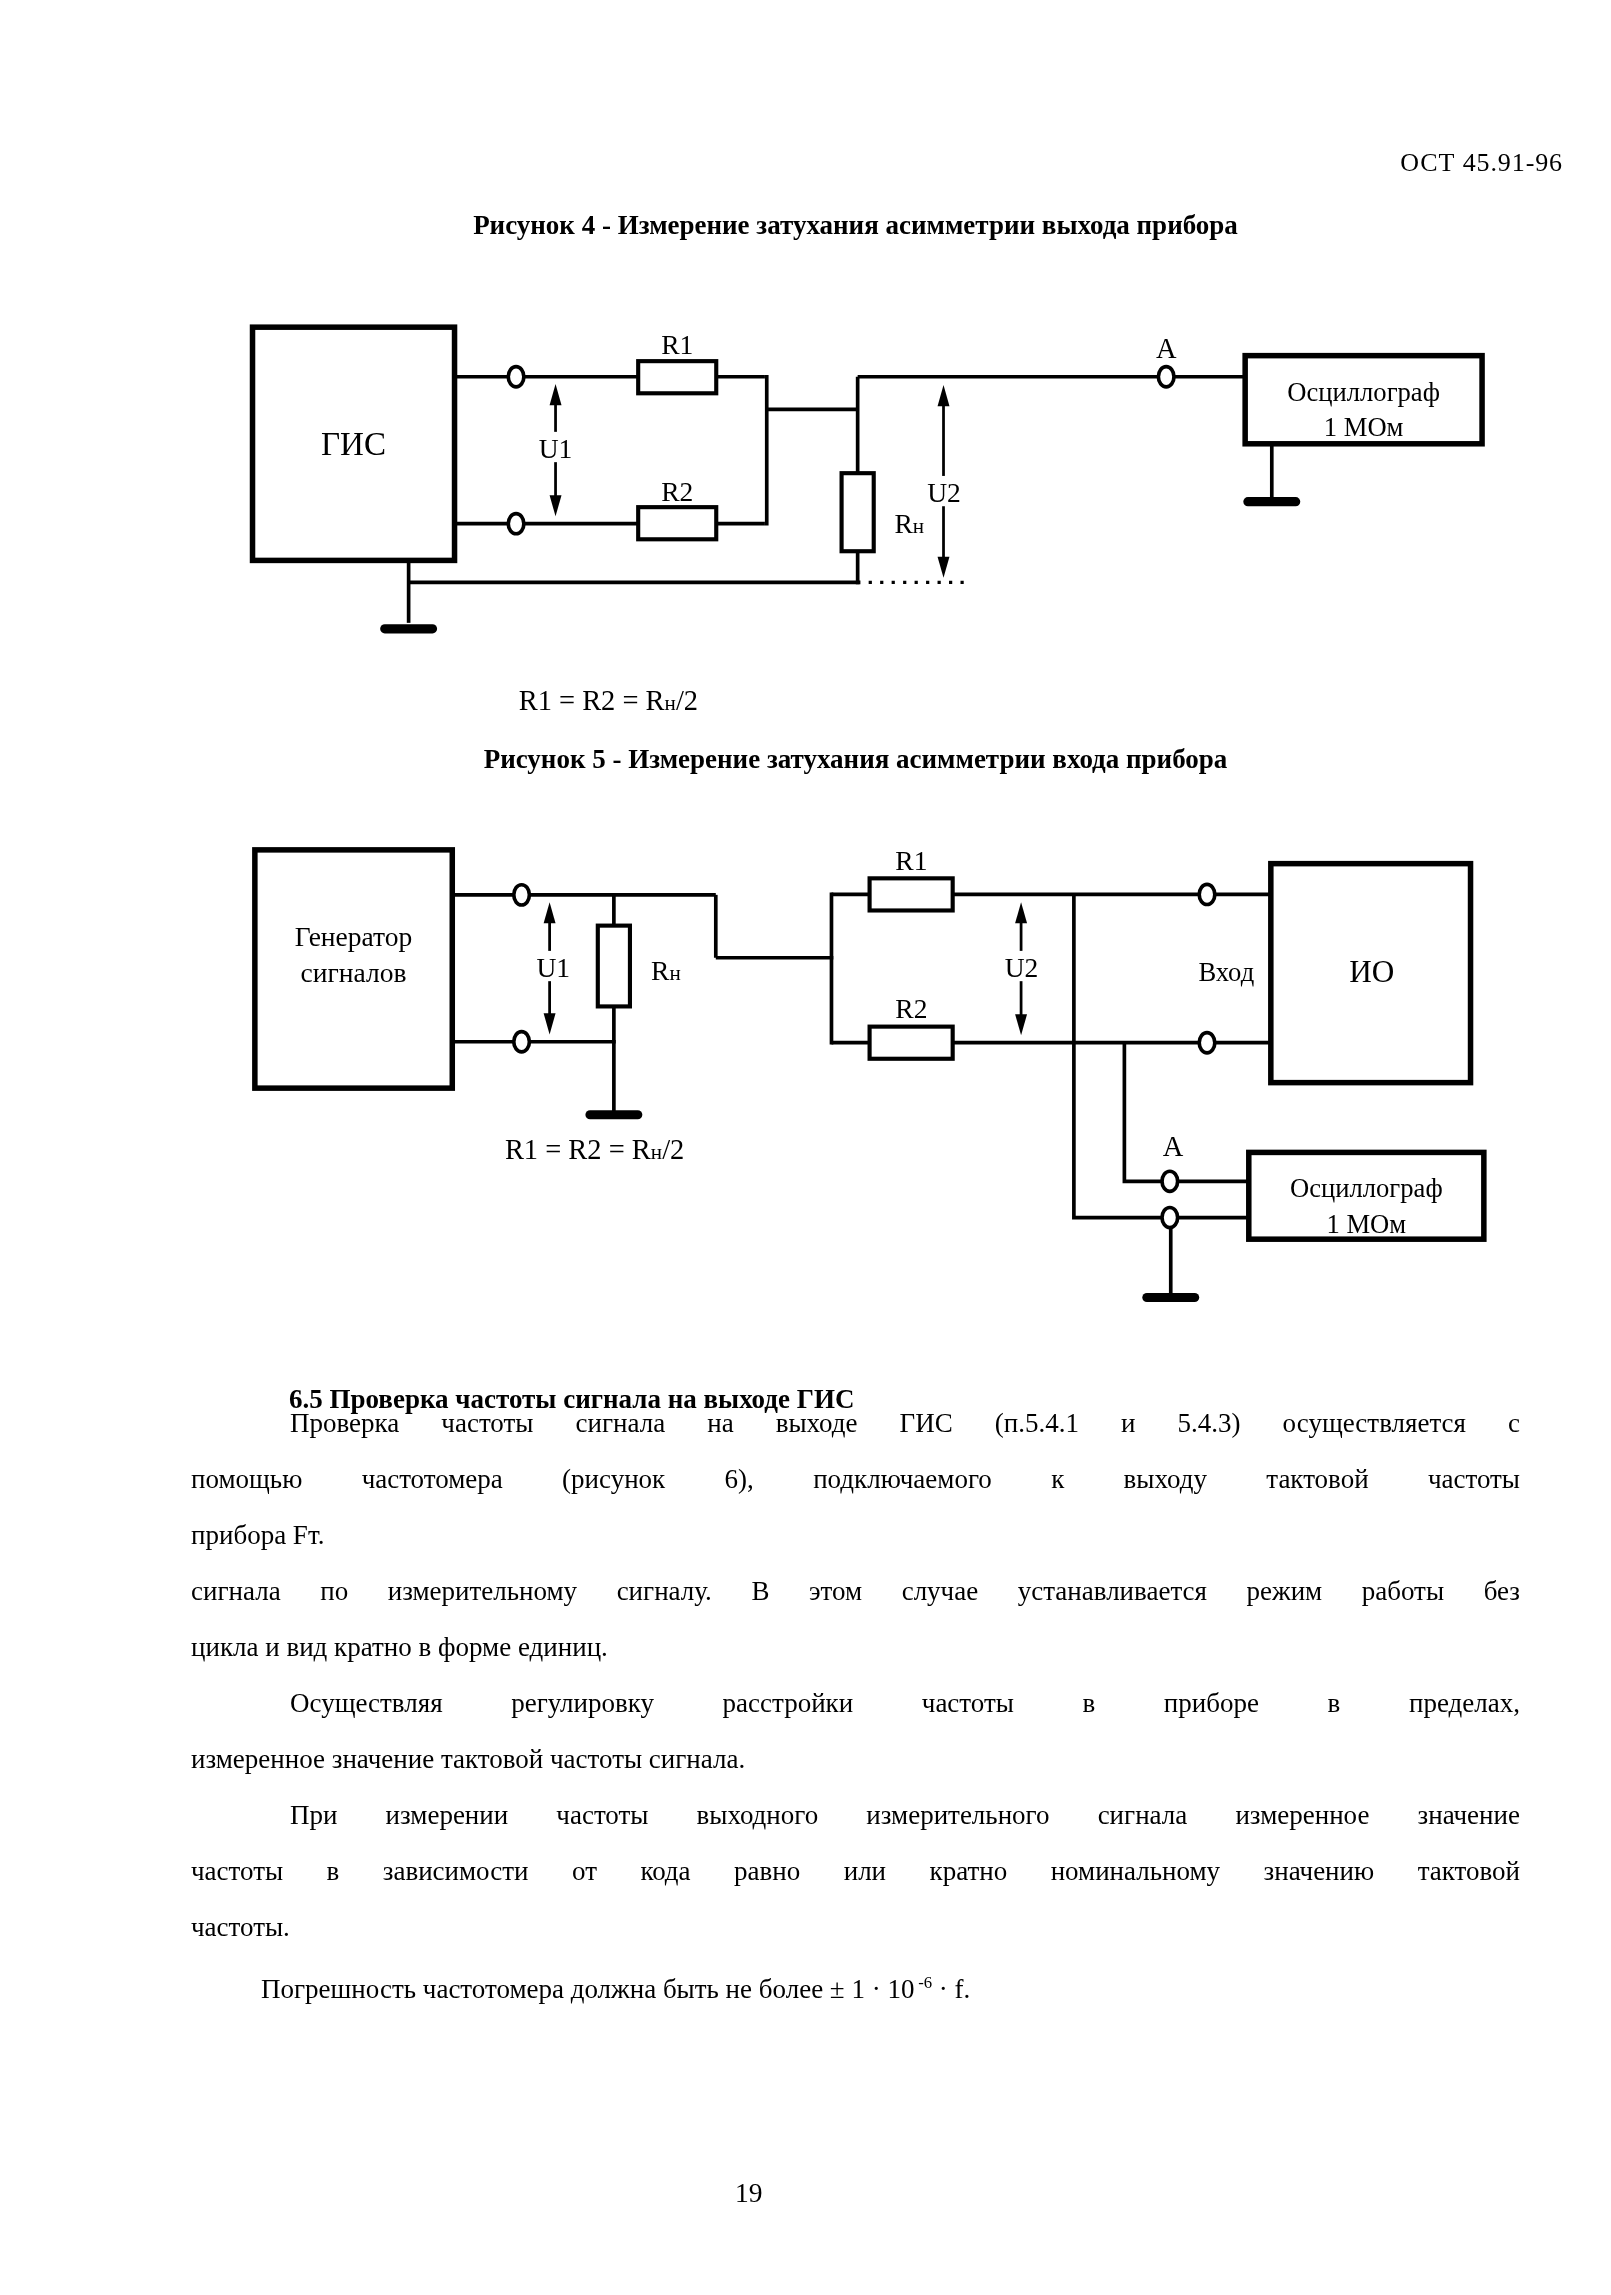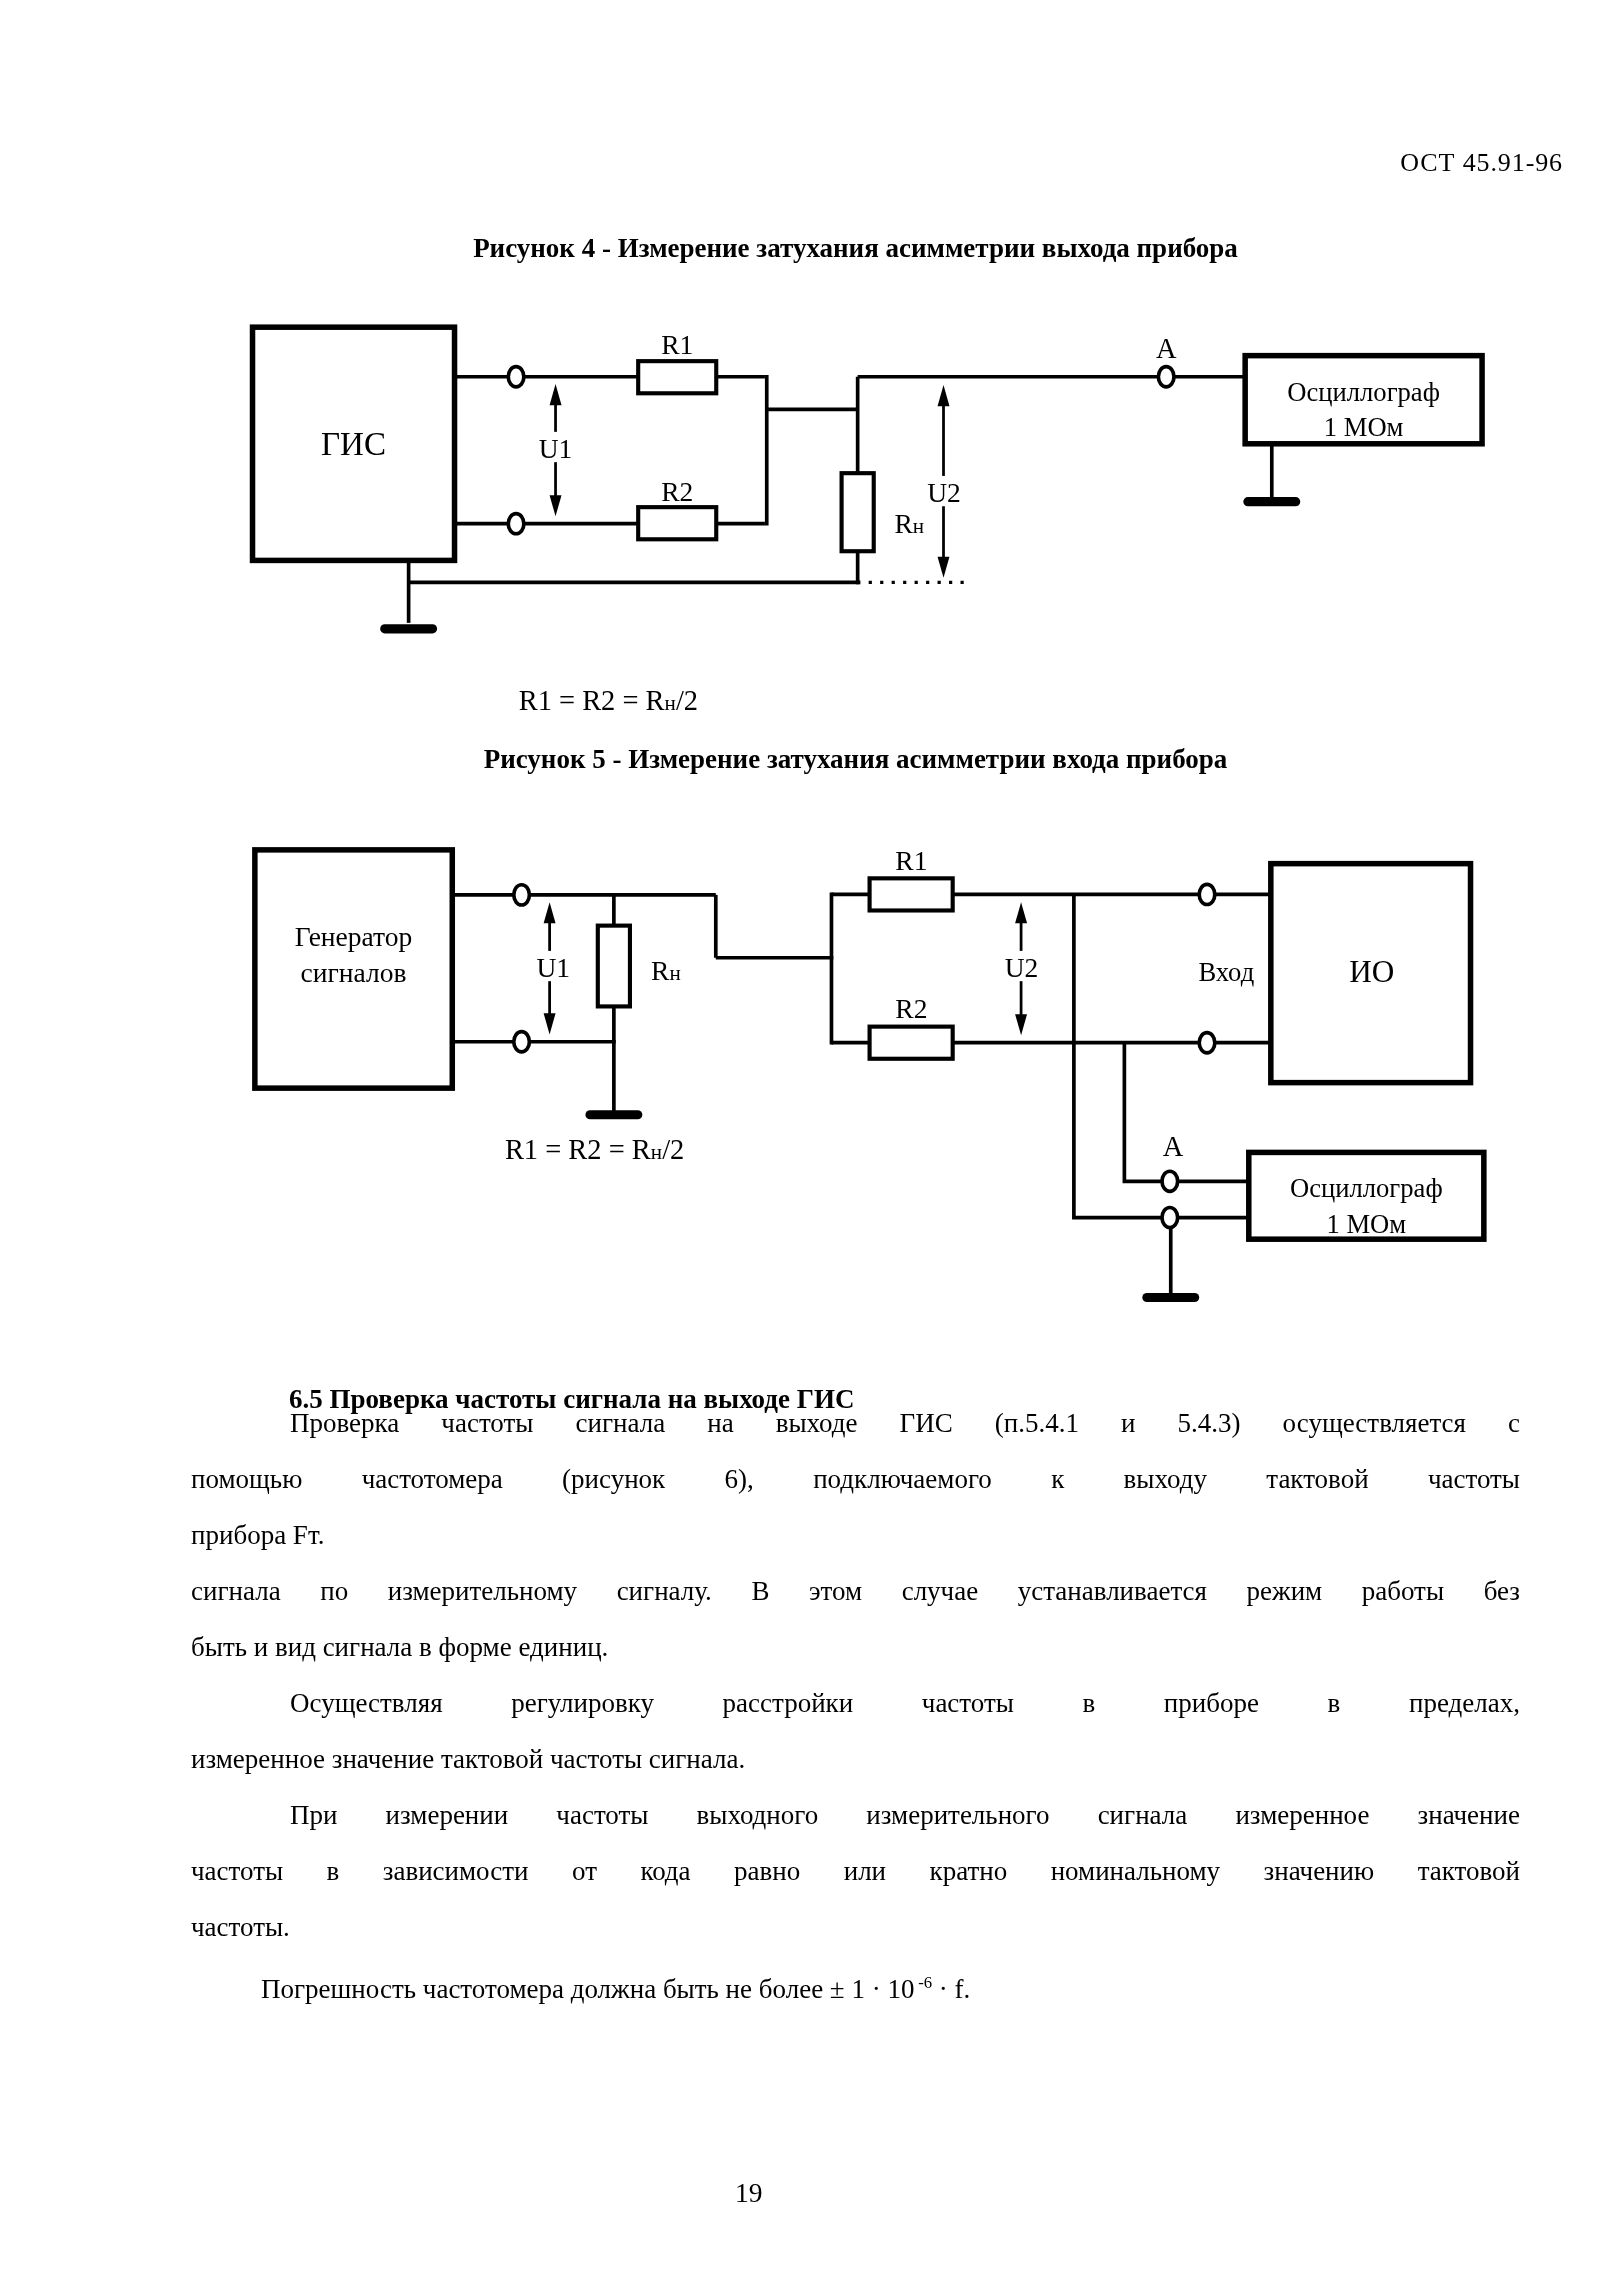--- a/index.html
+++ b/index.html
@@ -7,21 +7,21 @@
     position:relative; width:1612px; height:2310px; background:#ffffff;
     font-family:"Liberation Serif","DejaVu Serif",serif; color:#000; overflow:hidden;
   }
   .doc-code {
     position:absolute; top:148px; right:49px; font-size:26px; letter-spacing:0.9px;
   }
   .caption {
     position:absolute; left:191px; width:1329px; text-align:center;
     font-weight:bold; font-size:27px; white-space:nowrap;
   }
-  #cap4 { top:210px;margin-top:23px; }
+  #cap4 { top:210px; }
   #cap5 { top:744px; }
   .fig { position:absolute; left:0; }
   #fig4 { top:294px; }
   #fig5 { top:826px; }
   svg text {
     font-family:"Liberation Serif","DejaVu Serif",serif;
     fill:#000; stroke:none;
   }
   .heading {
     position:absolute; left:289px; top:1384px; font-size:27px; font-weight:bold; white-space:nowrap;text-align:center;
@@ -200,21 +200,21 @@
     <text x="1295" y="726" font-size="62" text-anchor="middle"><tspan>R1 = R2 = R</tspan><tspan font-size="46">н</tspan><tspan>/2</tspan></text>
   </svg>
 
   <div class="heading">6.5 Проверка частоты сигнала на выходе ГИС</div>
 
   <div class="bodytext">
     <div class="line just indent">Проверка частоты сигнала на выходе ГИС (п.5.4.1 и 5.4.3) осуществляется с</div>
     <div class="line just">помощью частотомера (рисунок 6), подключаемого к выходу тактовой частоты</div>
     <div class="line">прибора Fт.</div>
     <div class="line just">сигнала по измерительному сигналу. В этом случае устанавливается режим работы без</div>
-    <div class="line">быть и вид сигнала в форме единиц.</div>
+    <div class="line">цикла и вид кратно в форме единиц.</div>
     <div class="line just indent">Осуществляя регулировку расстройки частоты в приборе в пределах,</div>
     <div class="line">измеренное значение тактовой частоты сигнала.</div>
     <div class="line just indent">При измерении частоты выходного измерительного сигнала измеренное значение</div>
     <div class="line just">частоты в зависимости от кода равно или кратно номинальному значению тактовой</div>
     <div class="line">частоты.</div>
     <div class="line err-line"><span>Погрешность частотомера должна быть не более ± 1 · 10</span><sup>-6</sup><span> · f.</span></div>
   </div>
 
   <div class="pagenum">19</div>
 

